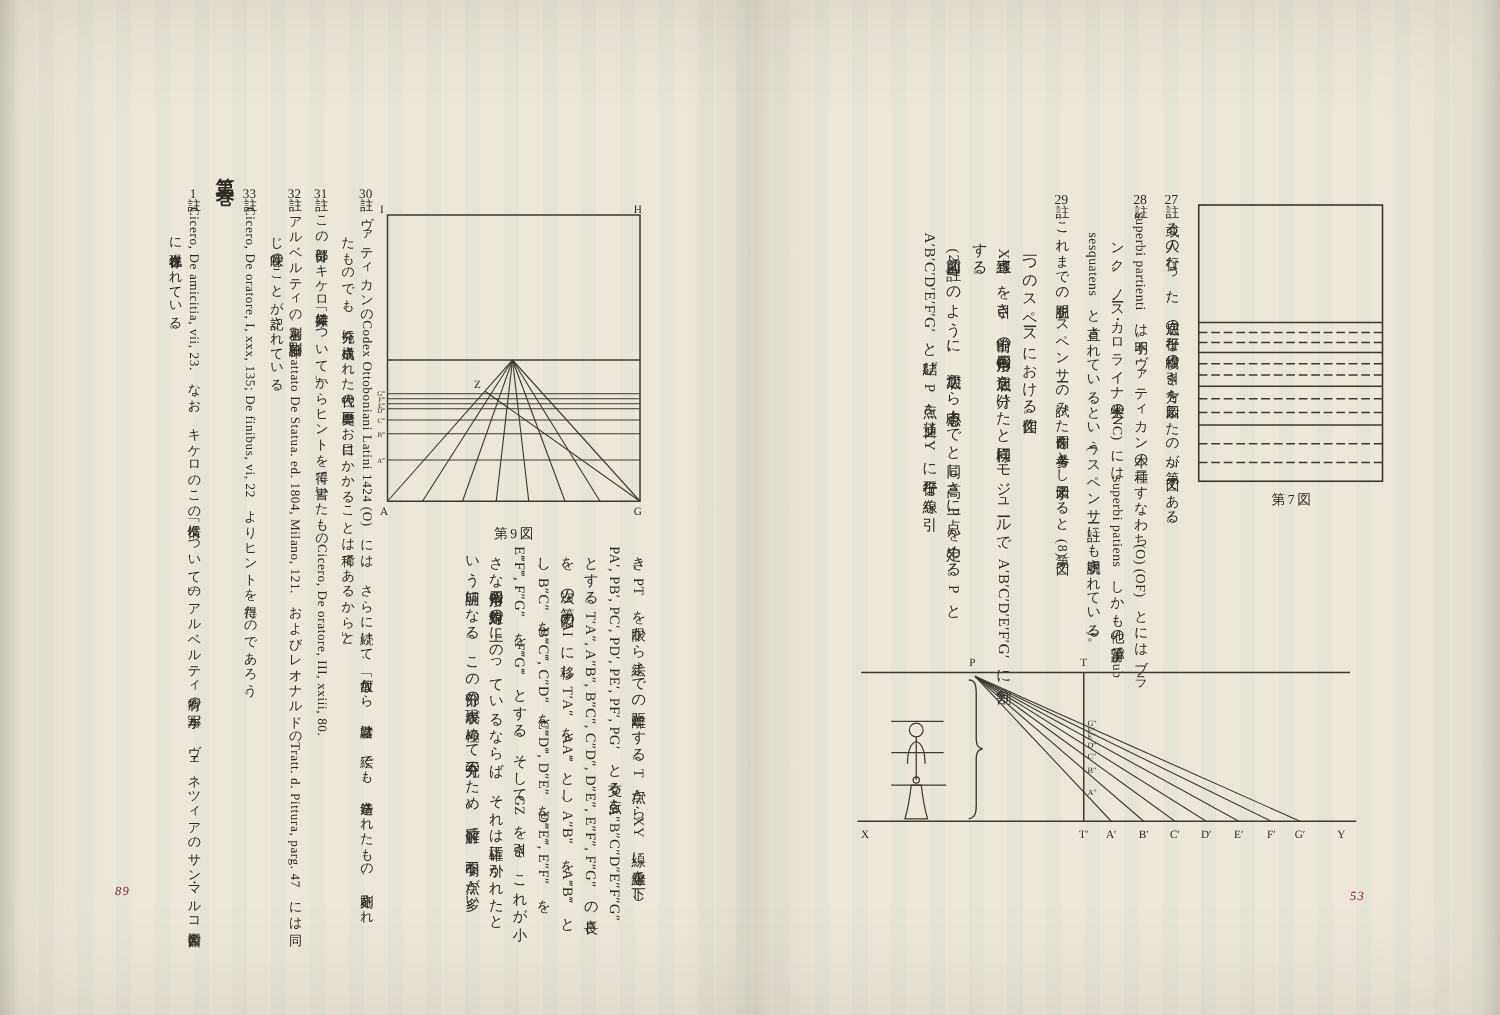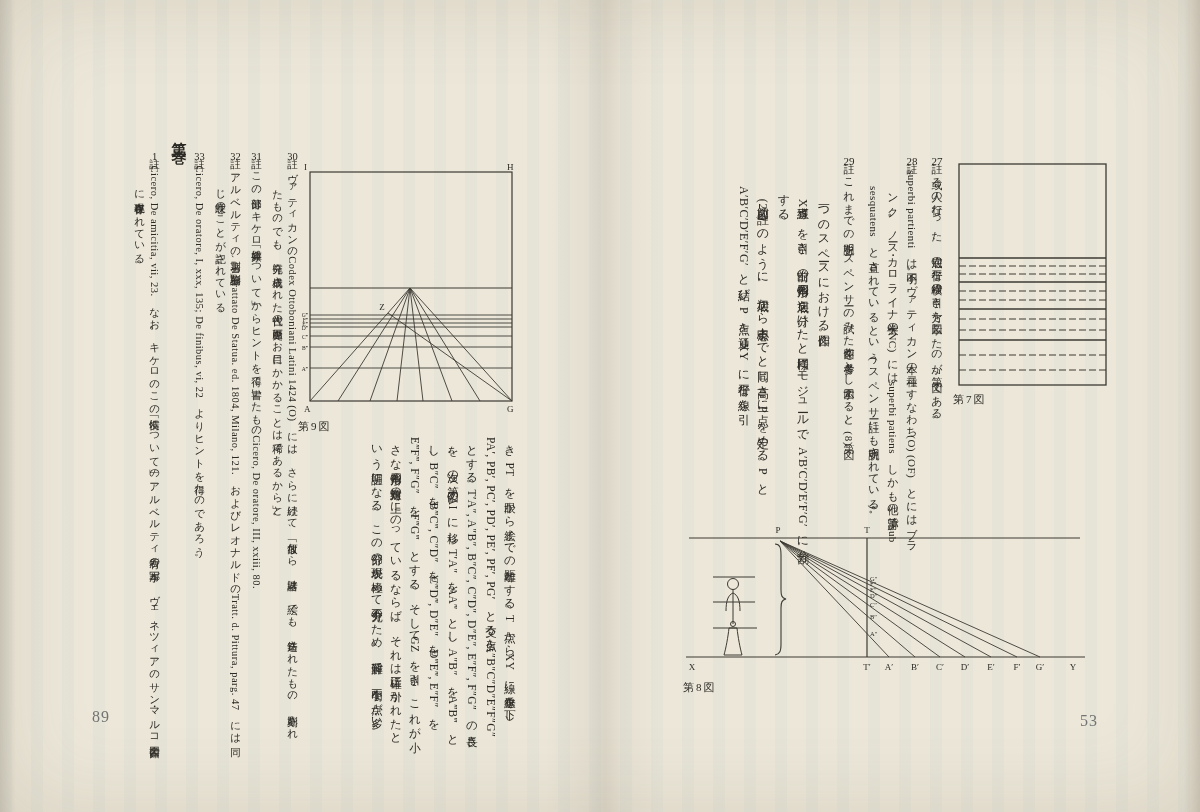--- a/index.html
+++ b/index.html
@@ -38,23 +38,23 @@
   
   .text-right{left:676px;top:150px;width:270px;height:398px;
     font-size:11px;line-height:19px;letter-spacing:0.4px;}
   .text-right .note{padding-inline-start:36px;}
   .text-right .nlabel{margin-inline-start:-32px;margin-inline-end:4px;}
   .para{font-size:12px;line-height:19px;padding-inline-start:36px;text-indent:1em;margin-block-end:2px;}
 
   
   .figure{position:absolute;}
   .figure svg{display:block;}
-  .figcaption{font-size:11px;letter-spacing:2px;margin-top:4px;color:#2c2a25;}
+  .figcaption{font-size:11px;letter-spacing:2px;text-align:center;margin-top:4px;color:#2c2a25;}
   svg text{font-family:"Liberation Serif","DejaVu Serif",serif;fill:#2c2a25;}
-  .pagenum{position:absolute;font-size:16px;letter-spacing:1px;color:#737373;}
+  .pagenum{position:absolute;font-style:italic;font-size:10px;letter-spacing:1px;color:#7f1d1d;}
 </style>
 </head>
 <body>
 
 <div class="overlay streaks"></div>
 <div class="overlay gutter"></div>
 <div class="overlay edge-l"></div>
 <div class="overlay edge-r"></div>
 
 <div class="vflow notes-left">
@@ -211,18 +211,17 @@
     <g font-size="6.5" text-anchor="start">
       <text x="187" y="57">G″</text>
       <text x="187" y="62">F″</text>
       <text x="187" y="67.5">E″</text>
       <text x="187" y="74">D″</text>
       <text x="187" y="83">C″</text>
       <text x="187" y="94.5">B″</text>
       <text x="187" y="112">A″</text>
     </g>
   </svg>
-  <div class="figcaption">第8図</div>
 </div>
 
 <div class="pagenum" style="left:1080px;top:712px;">53</div>
 
 <div class="overlay vignette"></div>
 
 </body></html>

